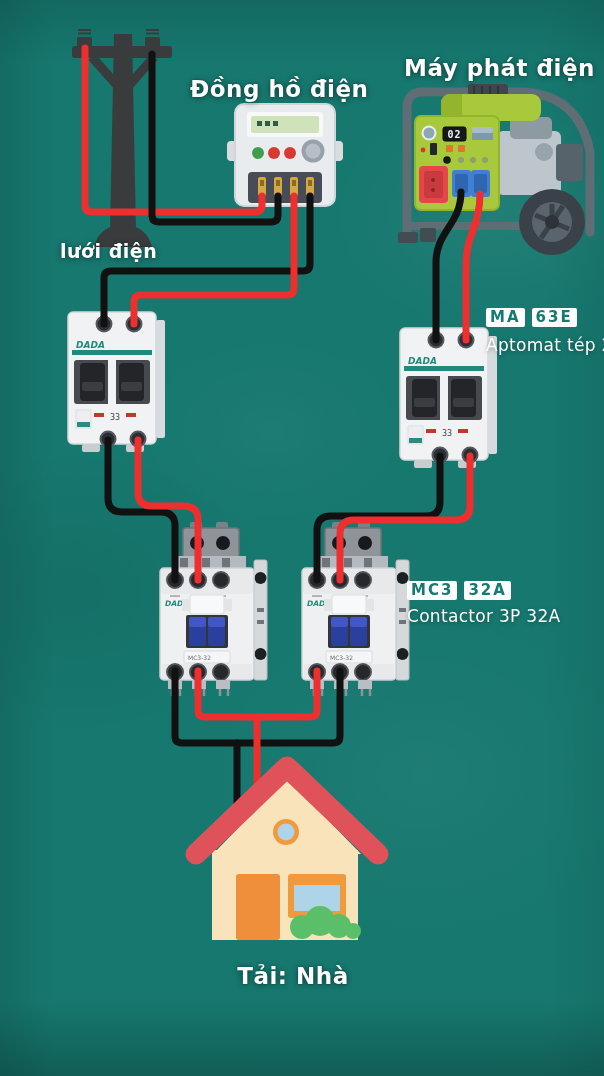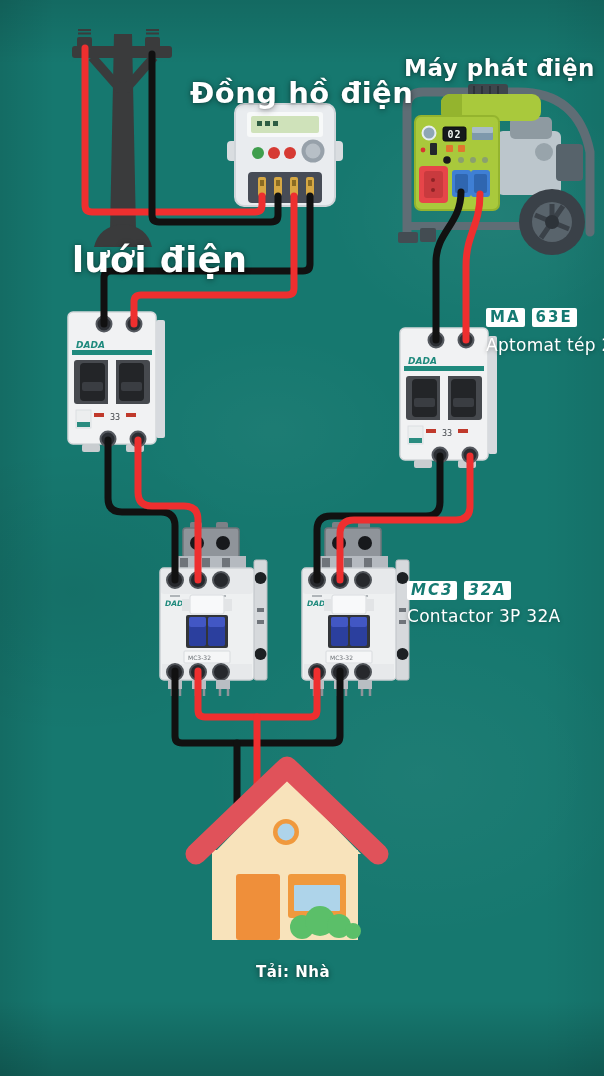--- a/index.html
+++ b/index.html
@@ -19,39 +19,39 @@
       radial-gradient(200px 140px at 45% 40%, rgba(255,255,255,0.03), transparent 70%),
       linear-gradient(180deg, rgba(0,0,0,0.12), transparent 6%, transparent 93%, rgba(0,0,0,0.22)),
       linear-gradient(90deg, rgba(0,0,0,0.10), transparent 9%, transparent 90%, rgba(0,0,0,0.06));
   }
   svg{position:absolute;left:0;top:0;}
   .lbl{
     position:absolute;color:#fff;font-weight:700;letter-spacing:.5px;
     text-shadow:0 1px 6px rgba(0,0,0,0.45), 0 0 2px rgba(0,0,0,0.3);
     white-space:nowrap;
   }
-  .lbl-meter{left:190px;top:76px;width:162px;text-align:center;font-size:29px;}
+  .lbl-meter{left:190px;top:76px;width:162px;text-align:center;font-size:23px;}
   .lbl-generator{left:404px;top:55px;width:172px;text-align:right;font-size:23px;}
-  .lbl-grid{left:72px;top:240px;font-size:35px;}
-  .lbl-load{left:222px;top:963px;width:142px;text-align:center;font-size:15px;}
+  .lbl-grid{left:60px;top:240px;font-size:19px;}
+  .lbl-load{left:222px;top:963px;width:142px;text-align:center;font-size:23px;}
   .chips{position:absolute;display:flex;gap:7px;}
   .chip{
     display:inline-block;background:#fff;color:#157a72;
     font-weight:700;font-size:15px;line-height:19px;letter-spacing:2px;
     padding:0 4px;border-radius:2px;
   }
   .annot-desc{
     position:absolute;color:#fff;font-size:17px;font-weight:400;
     letter-spacing:.3px;white-space:nowrap;
     text-shadow:0 1px 4px rgba(0,0,0,0.35);
   }
   .annot-breaker-desc{left:486px;top:335px;}
   .annot-contactor-desc{left:407px;top:606px;text-align:right;}
   .chips-breaker{left:486px;top:308px;}
-  .chips-contactor{left:407px;top:581px;font-style:italic;}
+  .chips-contactor{left:407px;top:581px;}
 </style>
 </head>
 <body>
 
 <div class="canvas">
   <div class="texture"></div>
 
   <svg width="604" height="1076" viewBox="0 0 604 1076">
 
     <g>

